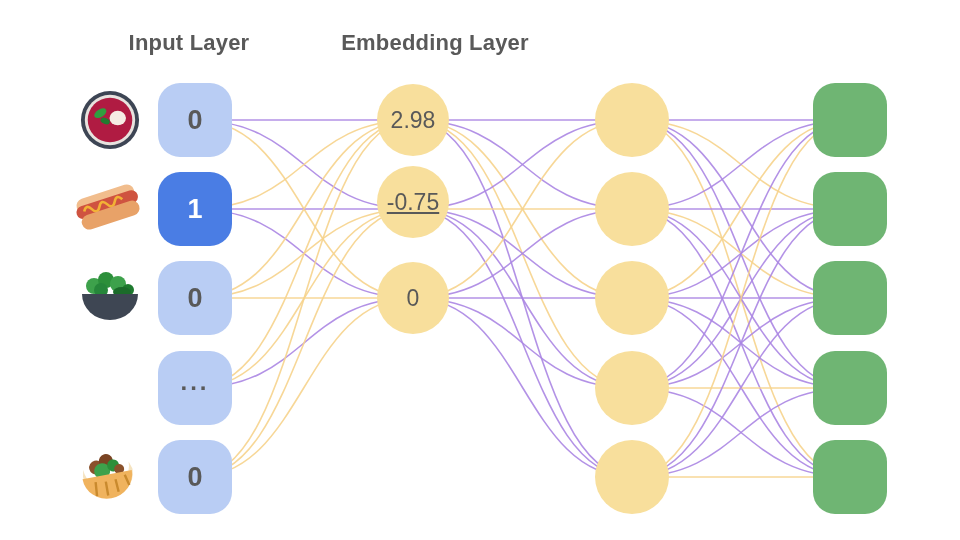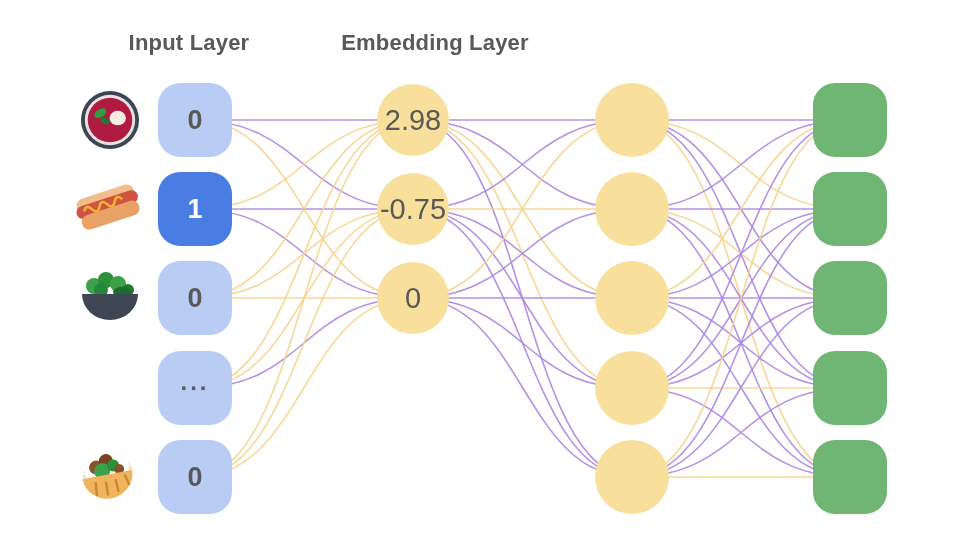--- a/index.html
+++ b/index.html
@@ -18,21 +18,21 @@
   #title-output{left:756px;width:200px;}
   .node{
     position:absolute;display:flex;align-items:center;justify-content:center;
     color:#595959;box-sizing:border-box;
   }
   .node.square{border-radius:22px;}
   .node.circle{border-radius:50%;}
   .node.input{background:#b9cdf4;font-weight:700;font-size:27px;}
   .node.input.active{background:#4a7de4;color:#ffffff;}
   .node.input .dots{letter-spacing:3px;font-size:24px;position:relative;top:-6px;}
-  .node.embedding,.node.hidden{background:#f8df9c;font-weight:400;font-size:29px;}
+  .node.embedding,.node.hidden{background:#f8df9c;font-weight:400;font-size:23px;}
   .node.output{background:#6fb573;}
   .food-icon{position:absolute;}
 </style>
 </head>
 <body>
 
 <div class="canvas">
 
   <svg id="edges" xmlns="http://www.w3.org/2000/svg">
       <path d="M 195 120 C 304 120, 304 120, 413 120" stroke="#ab86e3"></path>
@@ -138,21 +138,21 @@
 
   <div id="nodes">
       <div class="node square input" style="left: 158px; top: 83px; width: 74px; height: 74px;">0</div>
       <div class="node square input active" style="left: 158px; top: 172px; width: 74px; height: 74px;">1</div>
       <div class="node square input" style="left: 158px; top: 261px; width: 74px; height: 74px;">0</div>
       <div class="node square input" style="left: 158px; top: 351px; width: 74px; height: 74px;">
         <span class="dots">...</span>
       </div>
       <div class="node square input" style="left: 158px; top: 440px; width: 74px; height: 74px;">0</div>
       <div class="node circle embedding" style="left: 377px; top: 84px; width: 72px; height: 72px;">2.98</div>
-      <div class="node circle embedding" style="left: 377px; top: 173px; width: 72px; height: 72px;">-0.75</div>
+      <div class="node circle embedding" style="left: 377px; top: 166px; width: 72px; height: 72px; text-decoration: underline;">-0.75</div>
       <div class="node circle embedding" style="left: 377px; top: 262px; width: 72px; height: 72px;">0</div>
       <div class="node circle hidden" style="left: 595px; top: 83px; width: 74px; height: 74px;"></div>
       <div class="node circle hidden" style="left: 595px; top: 172px; width: 74px; height: 74px;"></div>
       <div class="node circle hidden" style="left: 595px; top: 261px; width: 74px; height: 74px;"></div>
       <div class="node circle hidden" style="left: 595px; top: 351px; width: 74px; height: 74px;"></div>
       <div class="node circle hidden" style="left: 595px; top: 440px; width: 74px; height: 74px;"></div>
       <div class="node square output" style="left: 813px; top: 83px; width: 74px; height: 74px;"></div>
       <div class="node square output" style="left: 813px; top: 172px; width: 74px; height: 74px;"></div>
       <div class="node square output" style="left: 813px; top: 261px; width: 74px; height: 74px;"></div>
       <div class="node square output" style="left: 813px; top: 351px; width: 74px; height: 74px;"></div>

